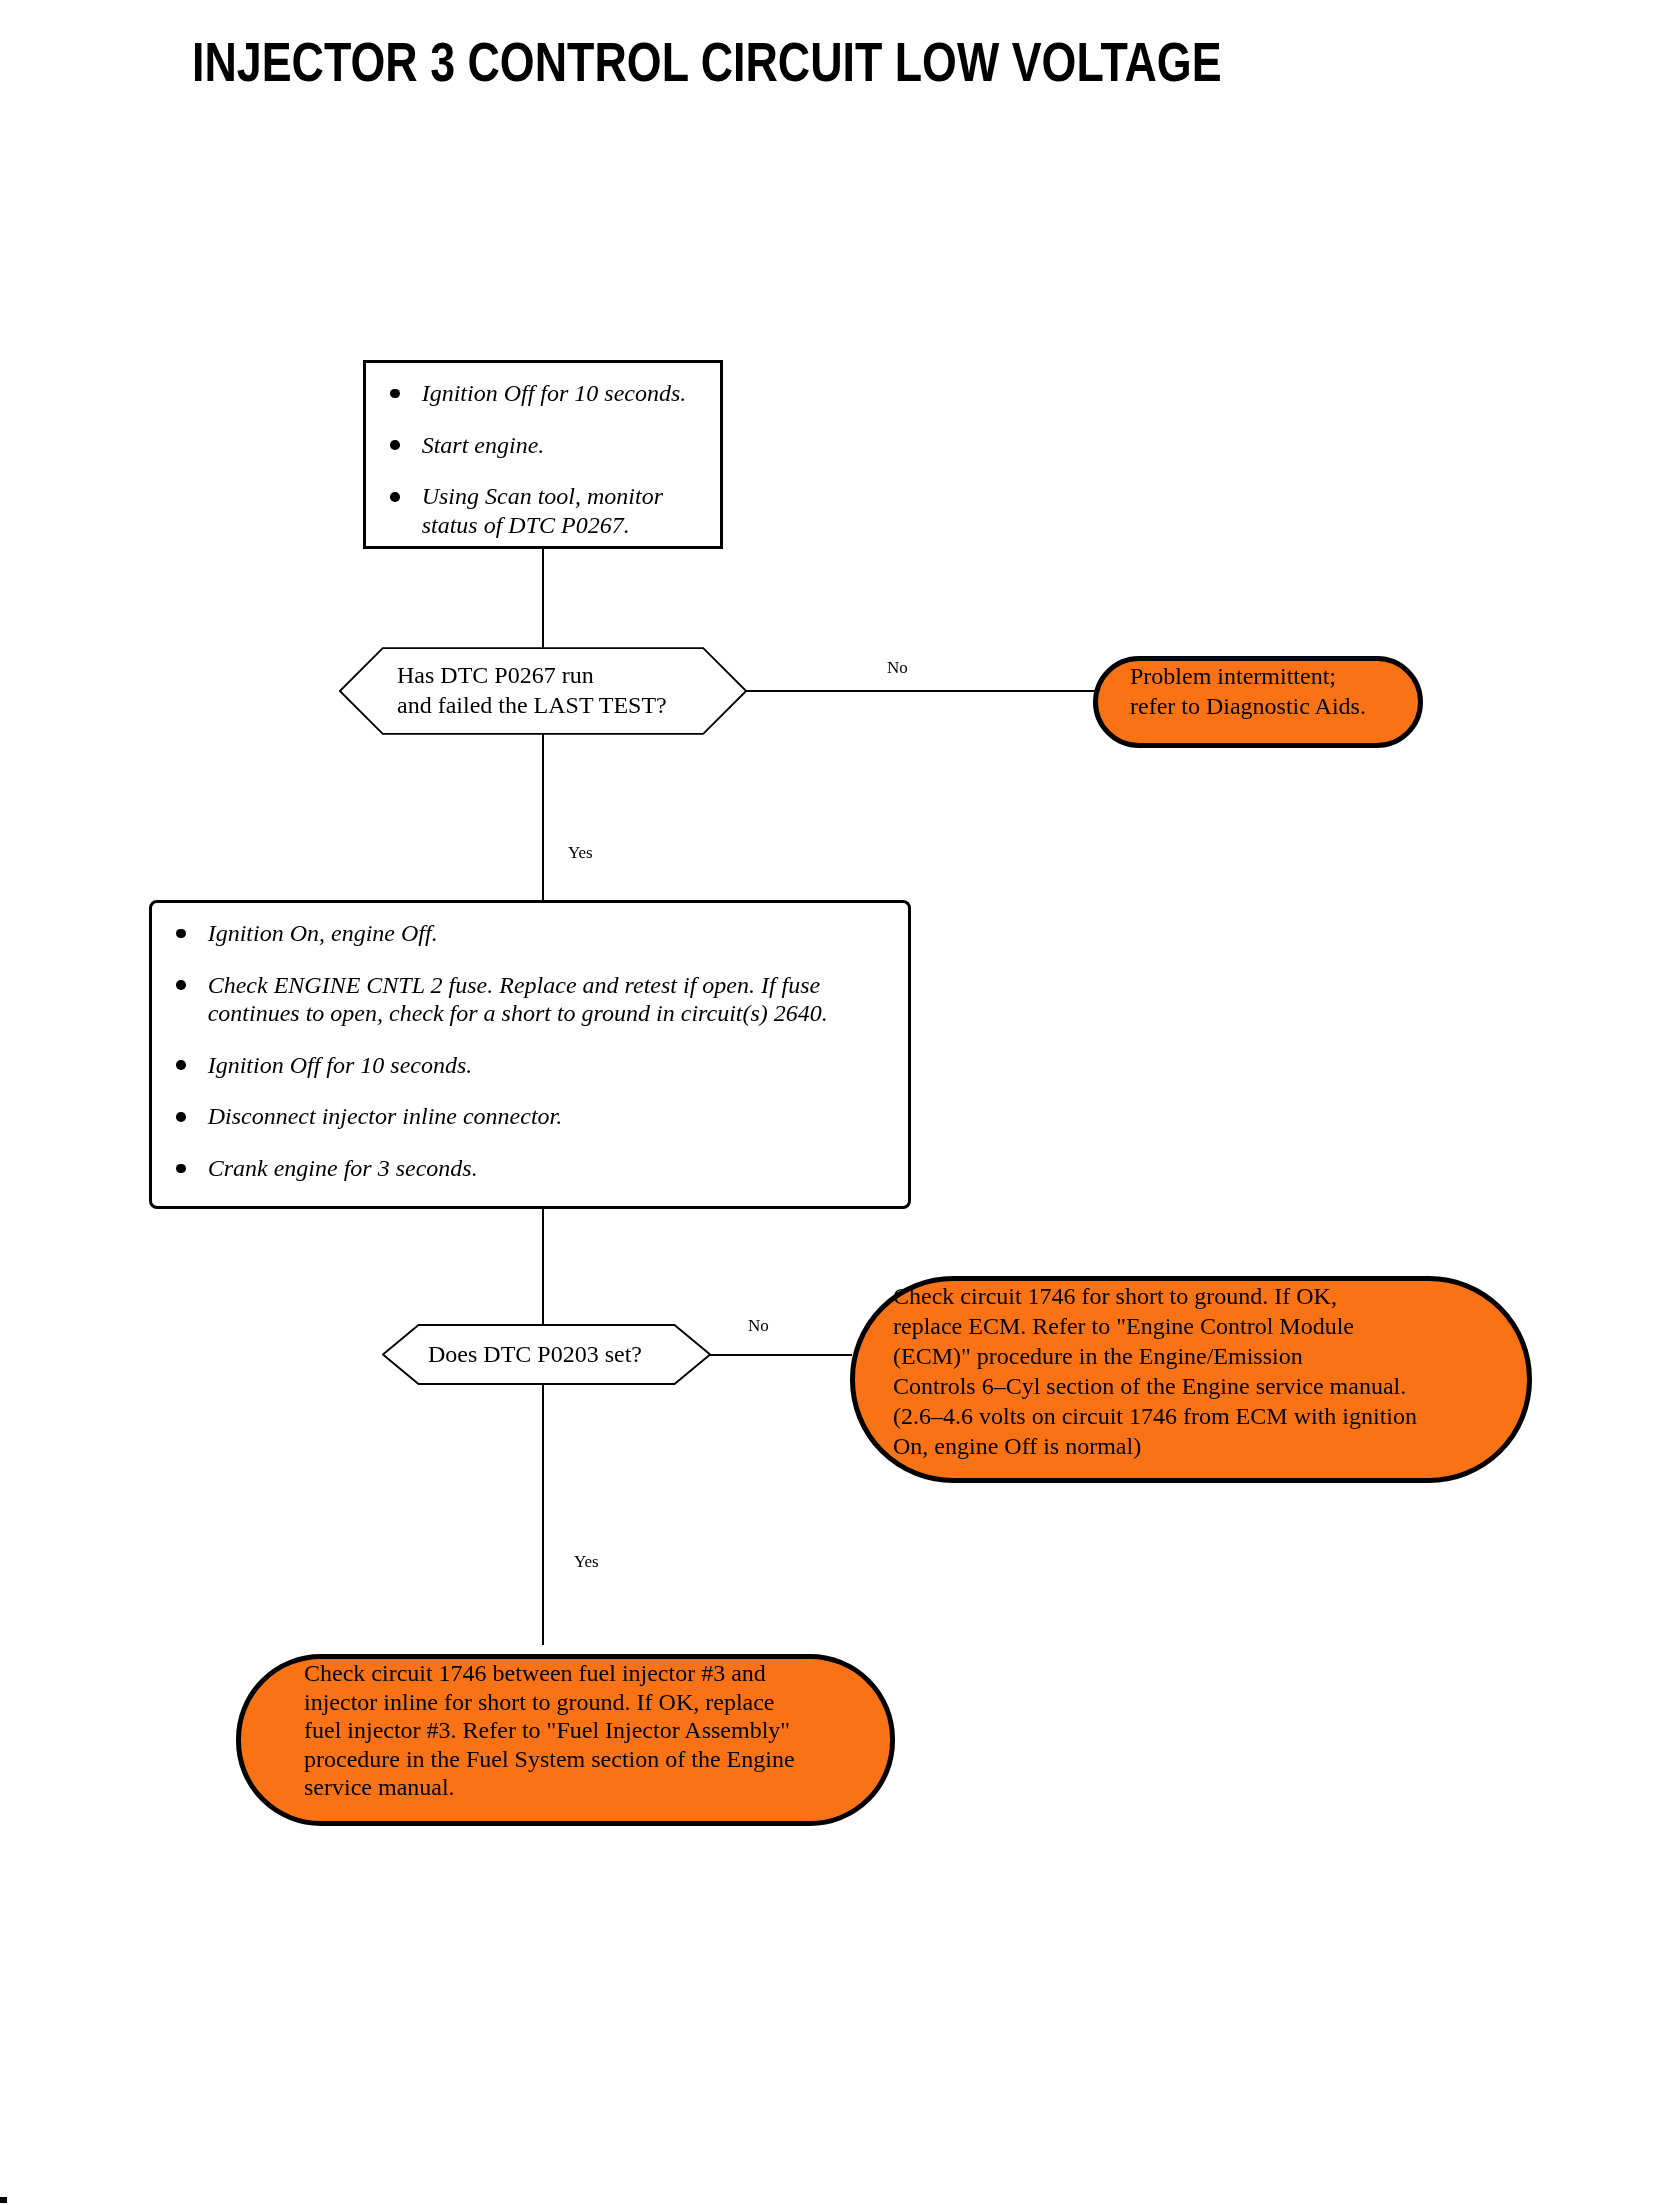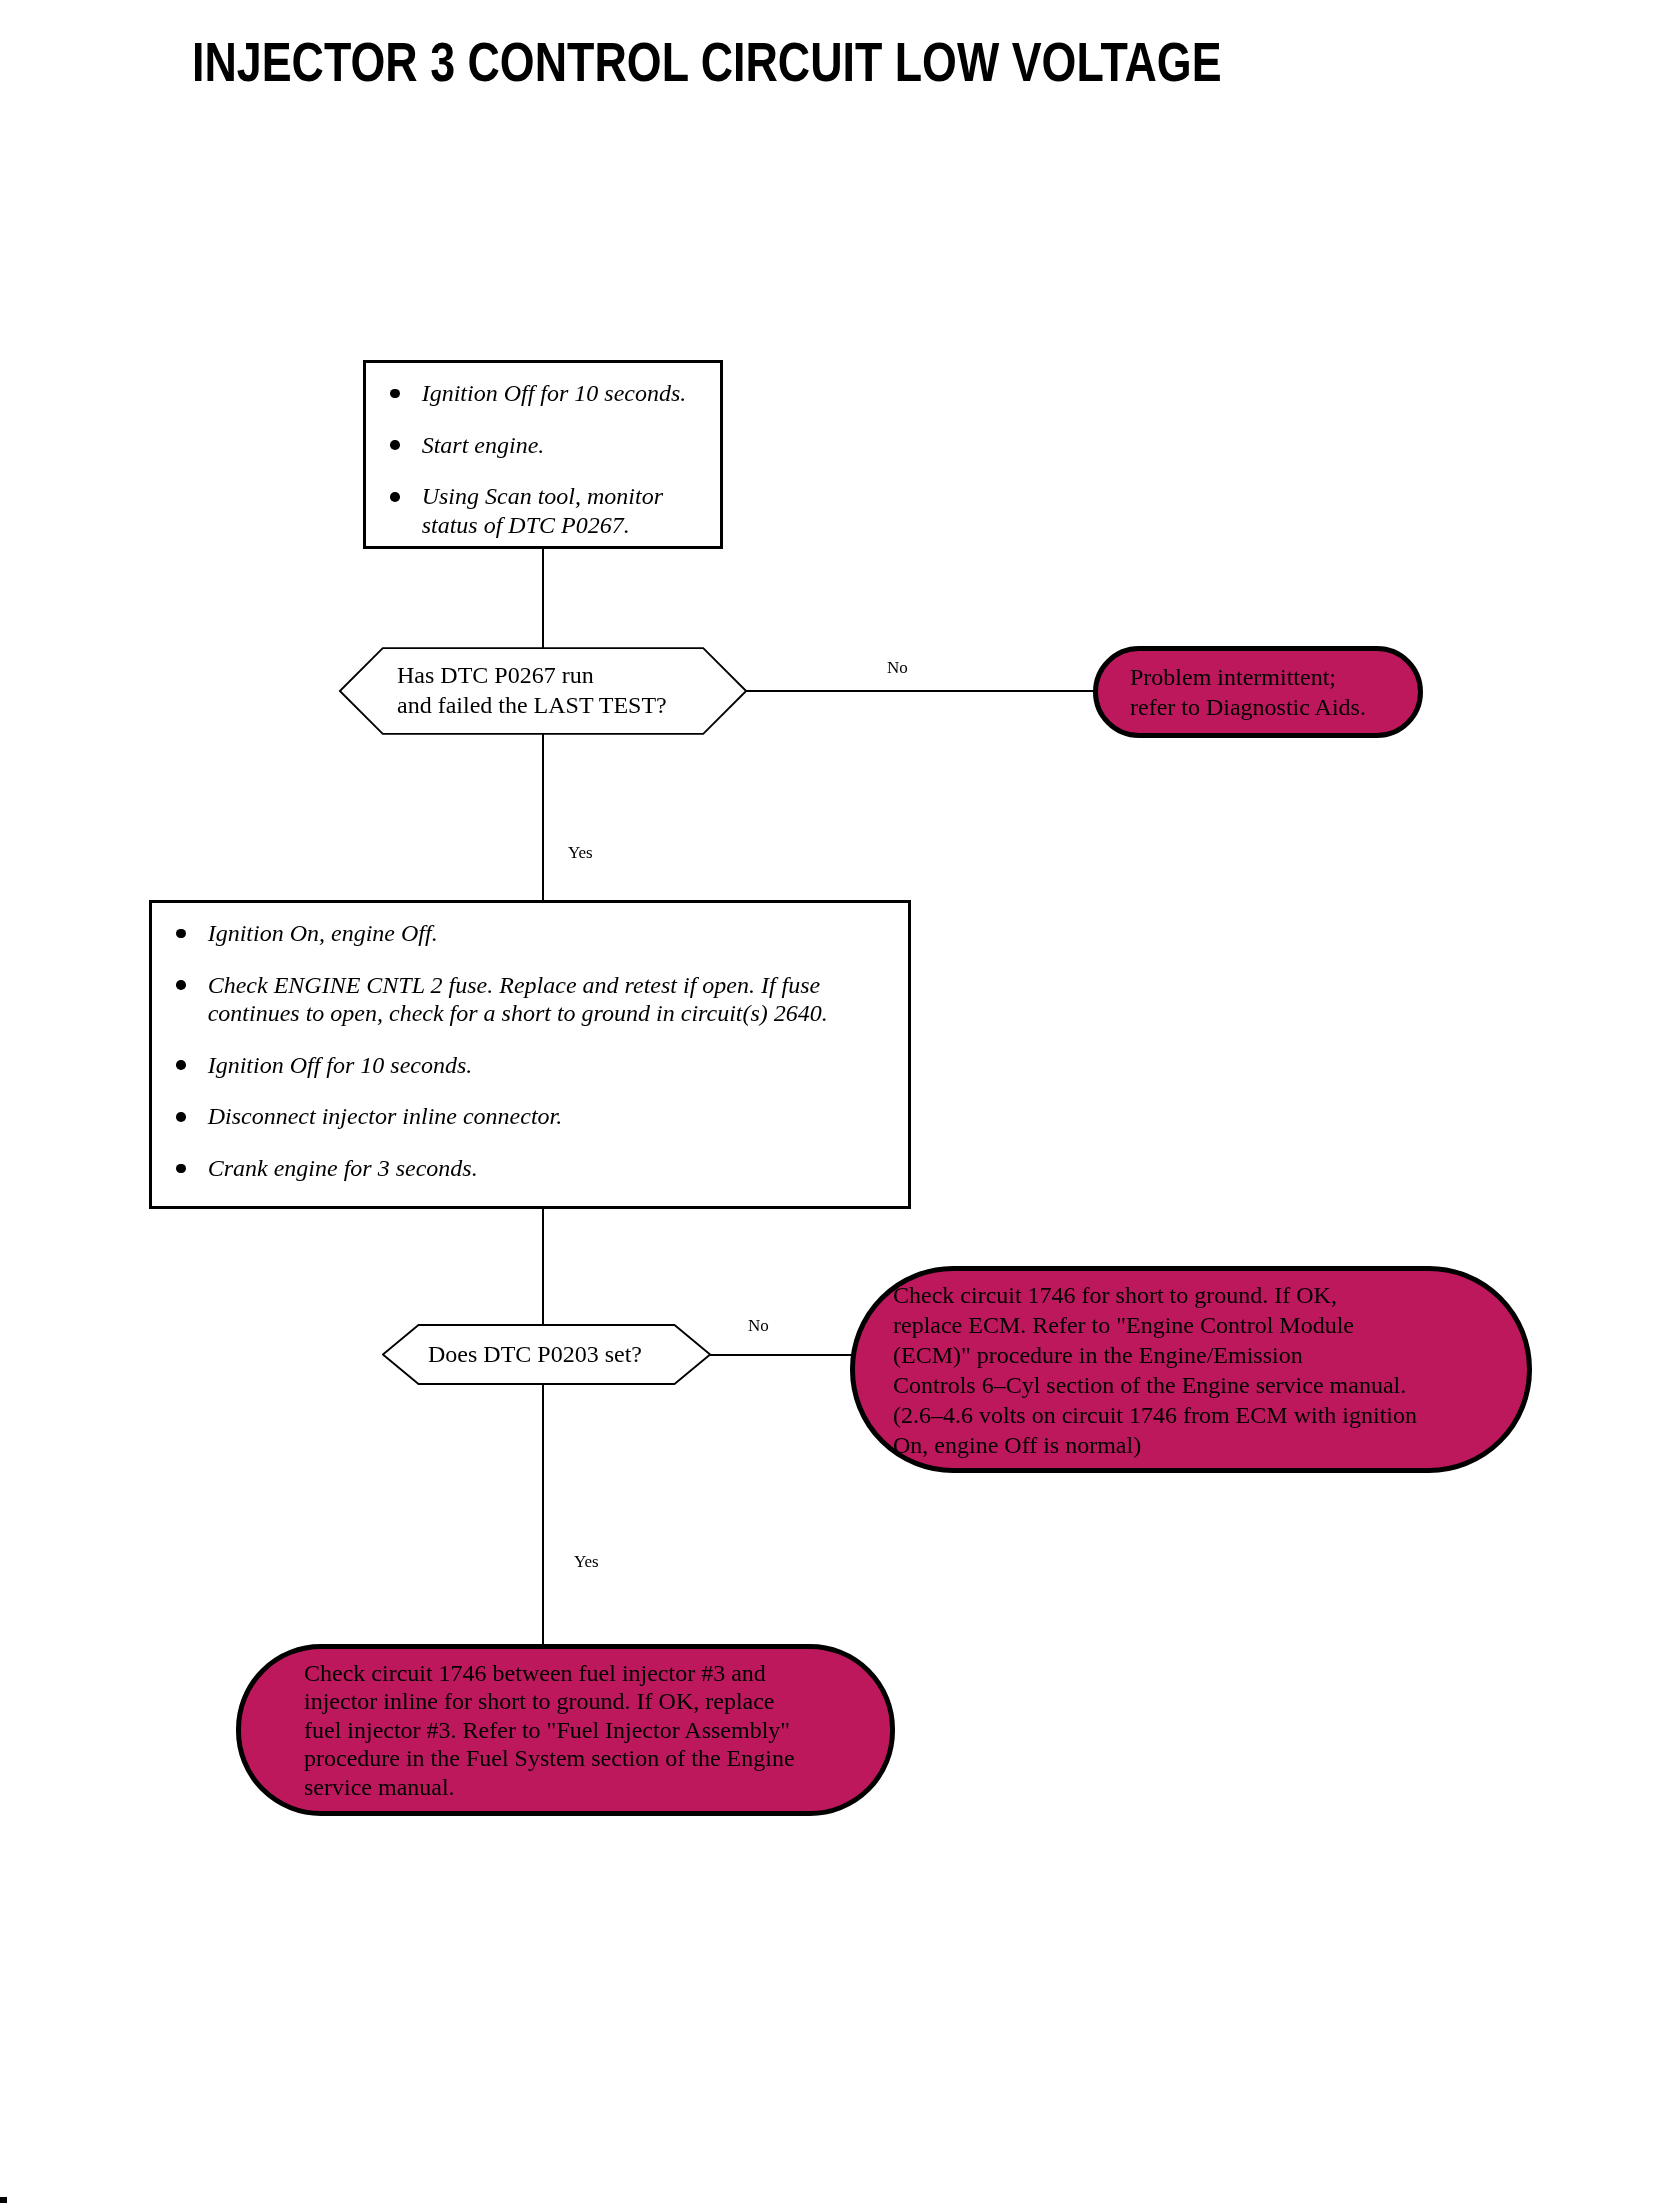--- a/index.html
+++ b/index.html
@@ -40,20 +40,21 @@
   }
   #start-box {
     left: 363px; top: 360px;
     width: 360px; height: 189px;
     padding: 16px 12px 0 24px;
   }
   #action-box {
     left: 149px; top: 900px;
     width: 762px; height: 309px;
     padding: 16px 12px 12px 24px;
+    border-radius: 8px;
   }
   .bullet-list {
     display: flex;
     flex-direction: column;
   }
   .bullet-item {
     display: flex;
     align-items: flex-start;
     margin-bottom: 23px;
   }
@@ -86,23 +87,24 @@
   #decision1 { left: 339px; top: 647px; width: 408px; height: 112px; }
   #decision1 .decision-label { left: 58px; top: 12.8px; }
   #decision2 { left: 382px; top: 1324px; width: 329px; height: 61px; }
   #decision2 .decision-label { left: 46px; top: 16px; line-height: 29px; }
 
   
   .terminal {
     position: absolute;
     box-sizing: border-box;
     border: 5.5px solid #000;
-    background: #be185d;
+    background: #f97316;
     display: flex;
-    align-items: center;
+    align-items: flex-start;
+    margin-top: 10px;
   }
   .terminal-text {
     font-size: 24px;
     white-space: pre-line;
   }
   #terminal-no1 {
     left: 1093px; top: 646px;
     width: 330px; height: 92px;
     border-radius: 46px;
   }

